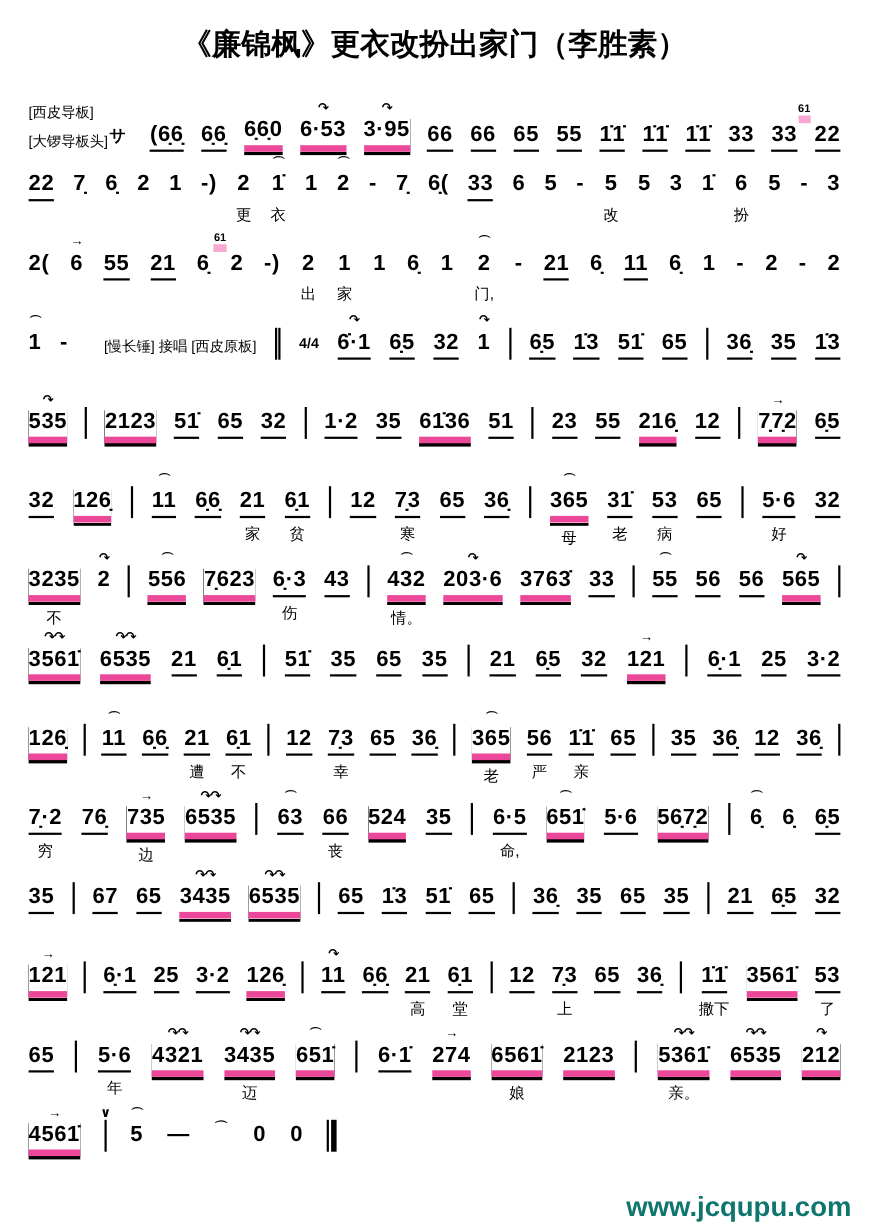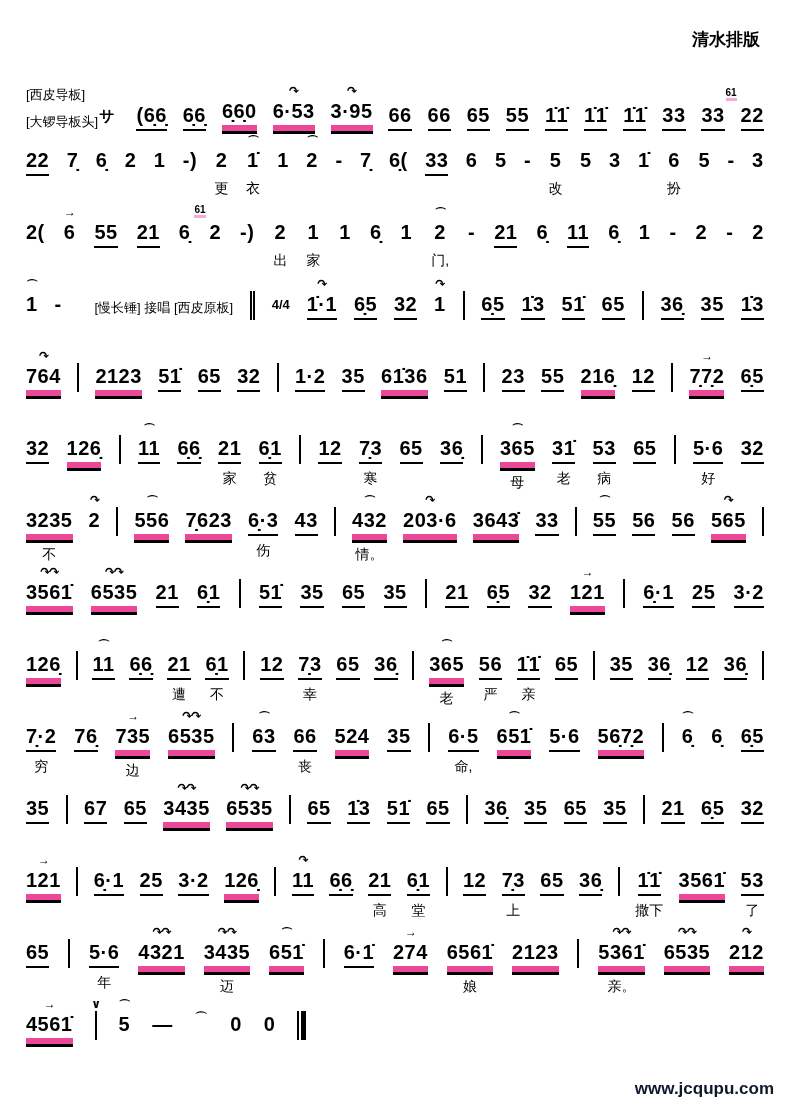--- a/index.html
+++ b/index.html
@@ -55,40 +55,40 @@
   }
   .u1 .nt{border-bottom:2px solid #000;}
   .u2 .nt{border-bottom:6px solid #ec4899;box-shadow:0 3px 0 #000;}
   .orn{
     position:absolute;top:-14px;left:50%;transform:translateX(-50%);
     font-size:12px;font-weight:bold;white-space:nowrap;letter-spacing:-1px;
   }
   .grace{
     position:absolute;top:-15px;left:-15px;
     font-size:10px;font-weight:bold;
-    border-bottom:3px solid #f9a8d4;line-height:11px;
+    border-bottom:7px solid #f9a8d4;line-height:11px;
   }
   .lyr{font-size:14px;margin-top:6px;white-space:nowrap;}
   .barcell{align-self:flex-start;}
   .bar-line{width:2px;height:29px;background:#000;}
   .dbar{width:5px;height:29px;border-left:2px solid #000;border-right:2px solid #000;box-sizing:border-box;}
   .fbar{width:9px;height:29px;border-left:2px solid #000;border-right:5px solid #000;box-sizing:border-box;}
   .ts{font-size:13px;font-weight:bold;margin-top:6px;white-space:nowrap;}
   .inlabel{font-size:13px;margin-top:8px;white-space:nowrap;margin-left:16px;}
   .smtok .nt{font-size:13px;margin-top:-7px;}
   .watermark{
-    position:absolute;right:16px;bottom:20px;
-    font-size:17px;font-weight:bold;color:#0f172a;
+    position:absolute;right:16px;bottom:7px;
+    font-size:25px;font-weight:bold;color:#0f766e;
   }
 </style>
 </head>
 <body>
 
 <div class="sheet">
-  <div class="credit">清水排版</div>
+  <div class="title">《廉锦枫》更衣改扮出家门（李胜素）</div>
   <div class="score">
       <div class="score-line first">
         <div class="prefix">
           <div class="plabel">[西皮导板]</div>
           <div class="plabel"><span>[大锣导板头]</span><span class="perc">サ</span></div>
         </div>
         <div class="cell u1">
           <span class="nt">(6̣6̣</span>
         </div>
         <div class="cell u1">
@@ -305,21 +305,21 @@
         <div class="cell">
           <span class="nt">-</span>
         </div>
         <span class="inlabel">[慢长锤] 接唱 [西皮原板]</span>
         <div class="cell barcell">
           <div class="dbar"></div>
         </div>
         <span class="ts">4/4</span>
         <div class="cell u1">
           <span class="orn">↷</span>
-          <span class="nt">1̇·1</span>
+          <span class="nt">6̇·1</span>
         </div>
         <div class="cell u1">
           <span class="nt">6̣5</span>
         </div>
         <div class="cell u1">
           <span class="nt">32</span>
         </div>
         <div class="cell">
           <span class="orn">↷</span>
           <span class="nt">1</span>
@@ -348,21 +348,21 @@
         <div class="cell u1">
           <span class="nt">35</span>
         </div>
         <div class="cell u1">
           <span class="nt">1̇3</span>
         </div>
       </div>
       <div class="score-line">
         <div class="cell u2">
           <span class="orn">↷</span>
-          <span class="nt">764</span>
+          <span class="nt">535</span>
         </div>
         <div class="cell barcell">
           <div class="bar-line"></div>
         </div>
         <div class="cell u2">
           <span class="nt">2123</span>
         </div>
         <div class="cell u1">
           <span class="nt">51̇</span>
         </div>
@@ -516,21 +516,21 @@
         <div class="cell u2">
           <span class="orn">⌒</span>
           <span class="nt">432</span>
           <span class="lyr">情。</span>
         </div>
         <div class="cell u2">
           <span class="orn">↷</span>
           <span class="nt">203·6</span>
         </div>
         <div class="cell u2">
-          <span class="nt">3643̇</span>
+          <span class="nt">3763̇</span>
         </div>
         <div class="cell u1">
           <span class="nt">33</span>
         </div>
         <div class="cell barcell">
           <div class="bar-line"></div>
         </div>
         <div class="cell u1">
           <span class="orn">⌒</span>
           <span class="nt">55</span>

